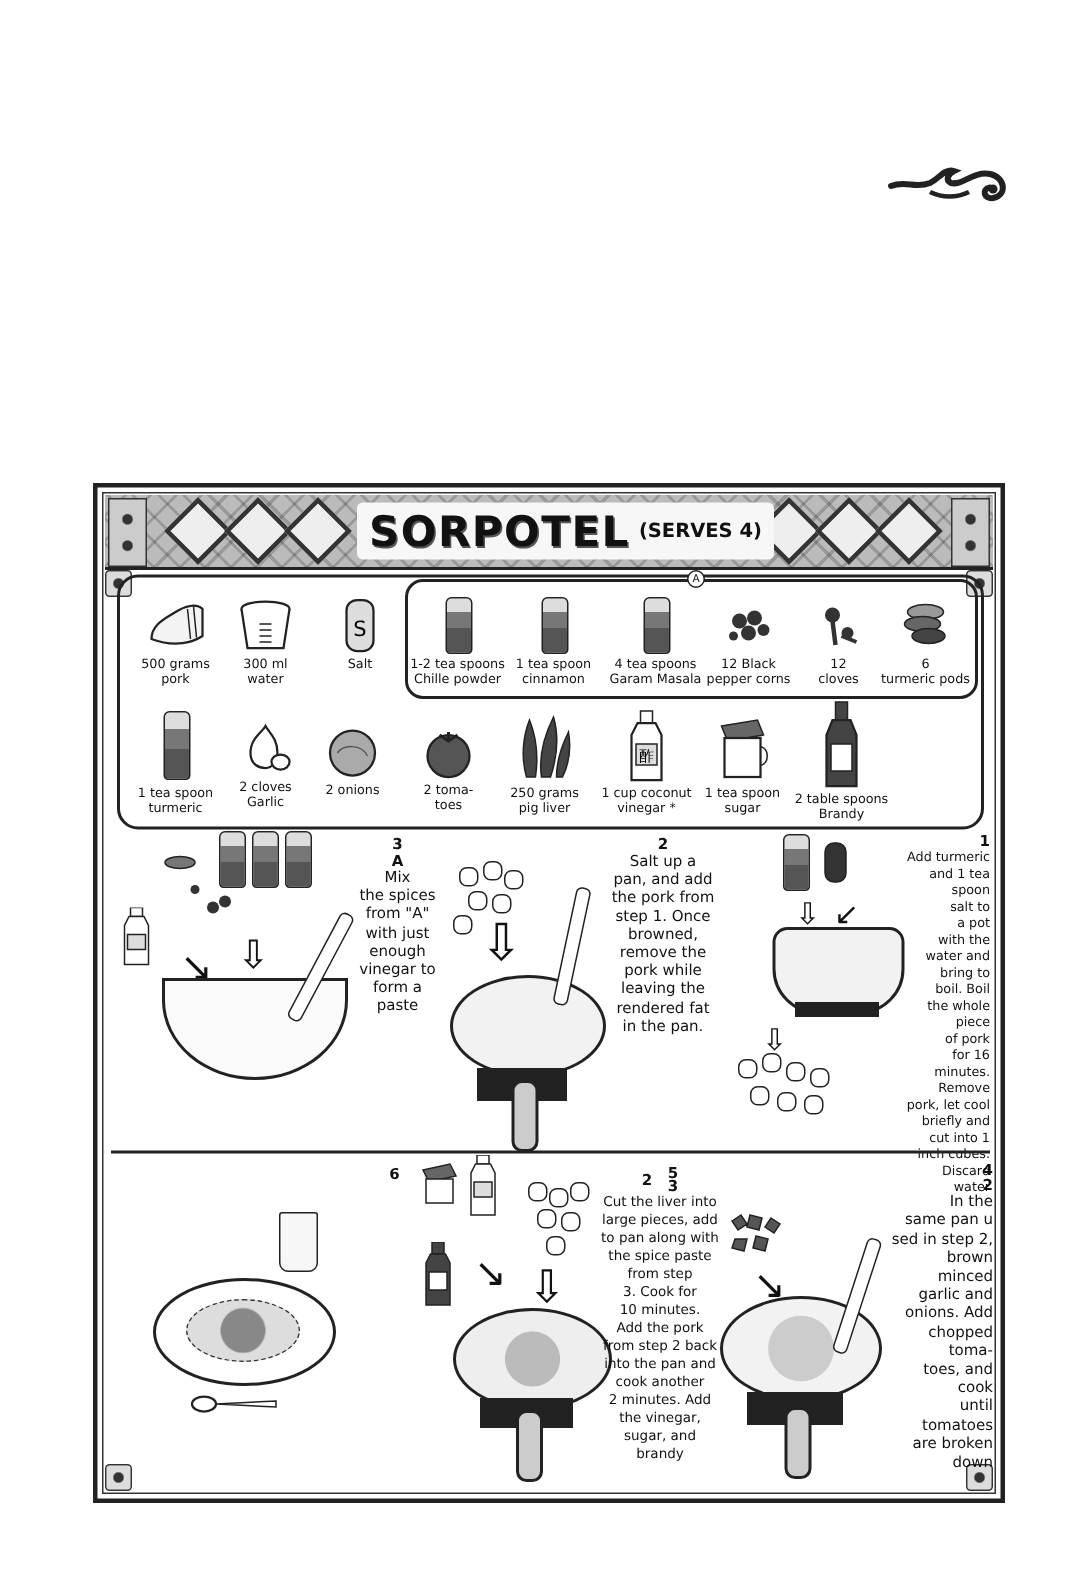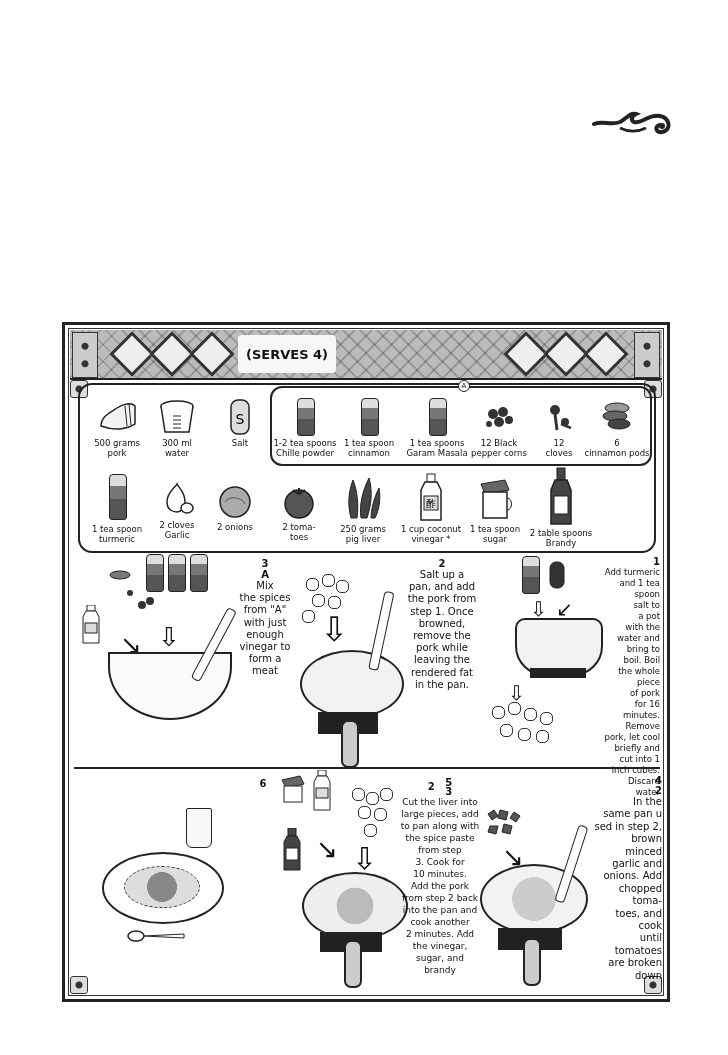--- a/index.html
+++ b/index.html
@@ -64,20 +64,21 @@
 <div class="abs banner">
   <div class="corner" style="left:2px"></div>
   <div class="diamond" style="left:46px"></div>
   <div class="diamond" style="left:86px"></div>
   <div class="diamond" style="left:126px"></div>
   <div class="diamond" style="left:440px"></div>
   <div class="diamond" style="left:480px"></div>
   <div class="diamond" style="left:520px"></div>
   <div class="corner" style="right:2px"></div>
   <div class="title-wrap">
+    <span class="title">SORPOTEL</span>
     <span class="subtitle">(SERVES 4)</span>
   </div>
 </div>
 
 <div class="abs ingredients-box"></div>
 <div class="abs spice-box"></div>
 <div class="abs spice-marker">A</div>
 
 <div class="ing" style="left:80px;top:398px">
   <div class="pic">
@@ -116,21 +117,21 @@
 <div class="ing" style="left:332px;top:398px">
   <div class="pic">
       <div class="bottle"></div>
     </div>
   <div class="lbl"><span>1 tea spoon</span><br><span>cinnamon</span></div>
 </div>
 <div class="ing" style="left:400px;top:398px">
   <div class="pic">
       <div class="bottle"></div>
     </div>
-  <div class="lbl"><span>1 tea spoons</span><br><span>Garam Masala</span></div>
+  <div class="lbl"><span>4 tea spoons</span><br><span>Garam Masala</span></div>
 </div>
 <div class="ing" style="left:462px;top:398px">
   <div class="pic">
     <svg width="40" height="38" viewBox="0 0 40 38">
         <circle cx="14" cy="16" r="5" fill="#333"></circle>
         <circle cx="24" cy="14" r="5" fill="#333"></circle>
         <circle cx="20" cy="24" r="5" fill="#333"></circle>
         <circle cx="30" cy="22" r="4" fill="#333"></circle>
         <circle cx="10" cy="26" r="3" fill="#333"></circle>
       </svg>
@@ -149,21 +150,21 @@
   <div class="lbl"><span>12</span><br><span>cloves</span></div>
 </div>
 <div class="ing" style="left:580px;top:398px">
   <div class="pic">
     <svg width="40" height="38" viewBox="0 0 40 38">
         <ellipse cx="20" cy="10" rx="12" ry="5" fill="#999" stroke="#222"></ellipse>
         <ellipse cx="18" cy="18" rx="12" ry="5" fill="#666" stroke="#222"></ellipse>
         <ellipse cx="22" cy="26" rx="11" ry="5" fill="#444" stroke="#222"></ellipse>
       </svg>
   </div>
-  <div class="lbl"><span>6</span><br><span>cinnamon pods</span></div>
+  <div class="lbl"><span>6</span><br><span>turmeric pods</span></div>
 </div>
 
 <div class="ing" style="left:80px;top:474px">
   <div class="pic" style="height:48px">
       <div class="bottle" style="height:44px"></div>
     </div>
   <div class="lbl"><span>1 tea spoon</span><br><span>turmeric</span></div>
 </div>
 <div class="ing" style="left:140px;top:480px">
   <div class="pic">
@@ -267,21 +268,21 @@
     <span>A</span>
   </div>
   <div class="step-text">
     <div>Mix</div>
     <div>the spices</div>
     <div>from "A"</div>
     <div>with just</div>
     <div>enough</div>
     <div>vinegar to</div>
     <div>form a</div>
-    <div>meat</div>
+    <div>paste</div>
   </div>
 </div>
 
 <div class="chunk" style="left:306px;top:578px"></div>
 <div class="chunk" style="left:322px;top:574px"></div>
 <div class="chunk" style="left:336px;top:580px"></div>
 <div class="chunk" style="left:312px;top:594px"></div>
 <div class="chunk" style="left:328px;top:596px"></div>
 <div class="chunk" style="left:302px;top:610px"></div>
 <div class="arrow abs" style="left:320px;top:616px;font-size:34px">⇩</div>

